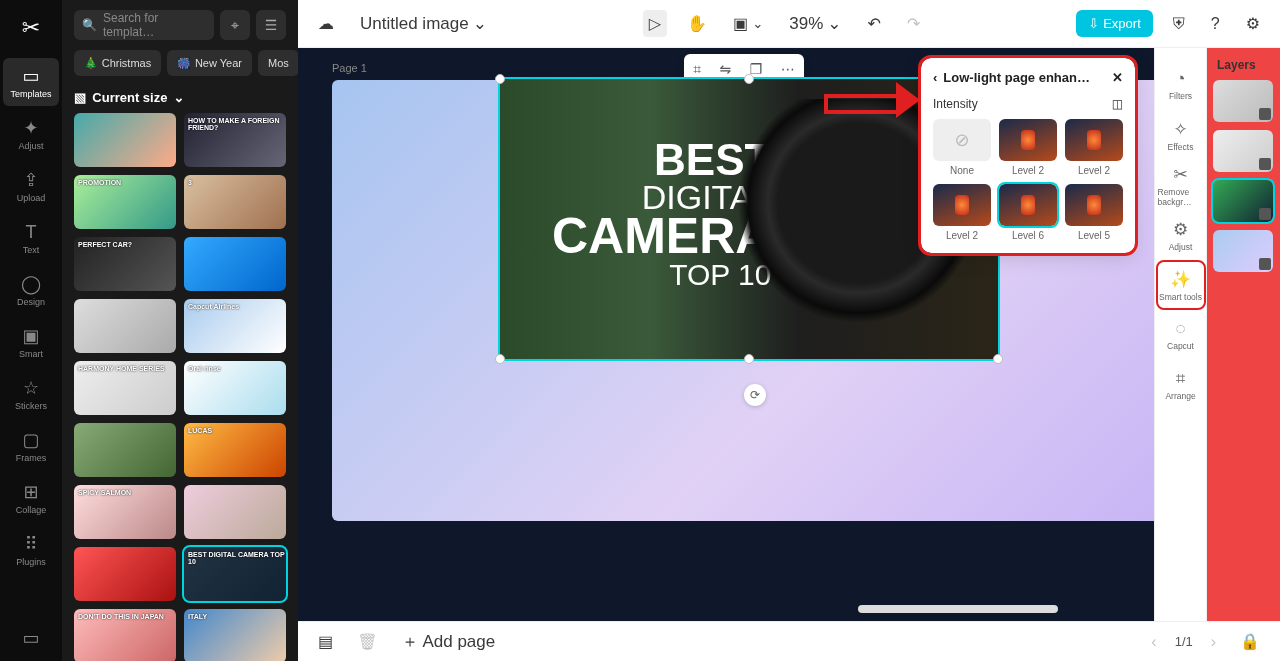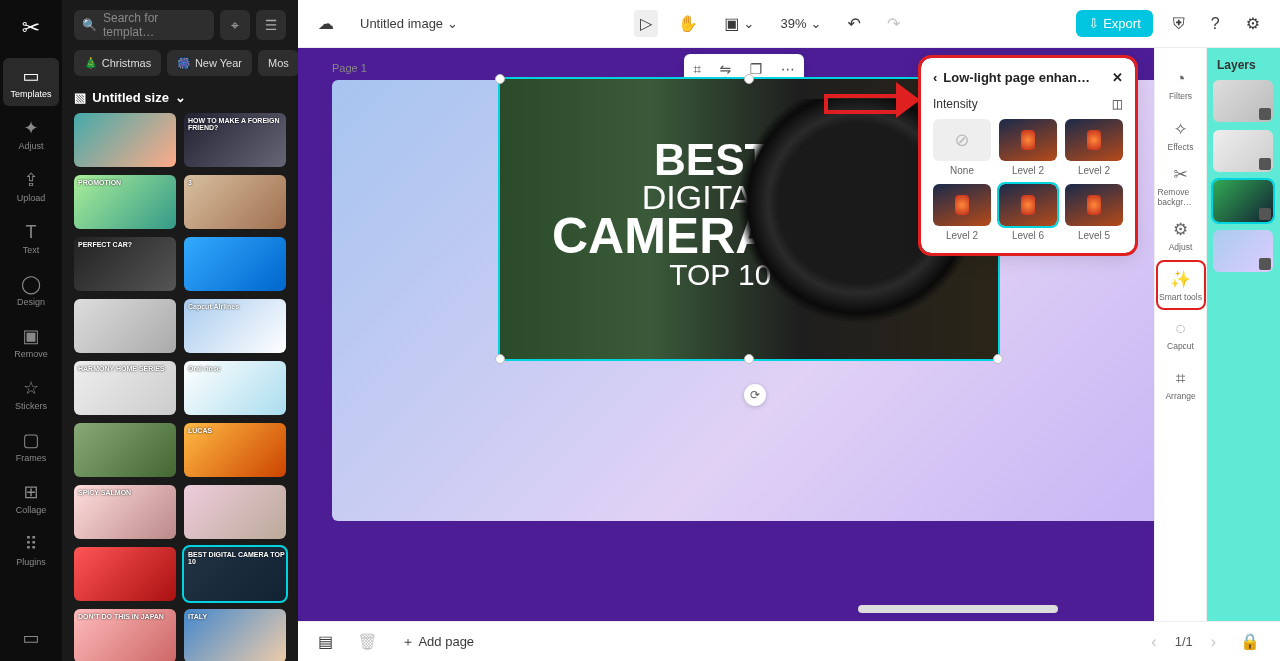--- a/index.html
+++ b/index.html
@@ -22,48 +22,48 @@
 .tag { height: 26px; background: #2e2e2e; border-radius: 6px; display: flex; align-items: center; padding: 0 10px; color: #ddd; font-size: 11px; white-space: nowrap; gap: 4px; }
 .size-row { padding: 4px 12px 8px; color: #fff; font-size: 13px; display: flex; align-items: center; gap: 6px; font-weight: 600; }
 .templates-grid { flex: 1; overflow-y: auto; padding: 0 12px; display: grid; grid-template-columns: 1fr 1fr; gap: 8px; }
 .tpl { height: 54px; border-radius: 6px; background: linear-gradient(135deg,#3a4a6a,#7a6a5a); position: relative; overflow: hidden; }
 .tpl.sel { outline: 2px solid #00d4e0; }
 .tpl-txt { position: absolute; left: 4px; top: 4px; color: #fff; font-size: 7px; font-weight: 700; text-shadow: 0 0 2px #000; }
 
 
 .topbar { position: absolute; left: 298px; top: 0; right: 0; height: 48px; background: #fff; border-bottom: 1px solid #eee; display: flex; align-items: center; padding: 0 14px; gap: 14px; }
 .topbar .flex-sp { flex: 1; }
-.top-btn { display: flex; align-items: center; gap: 4px; color: #3a3a3a; font-size: 13px; cursor: pointer; padding: 4px 6px; border-radius: 4px; }
+.top-btn { display: flex; align-items: center; gap: 4px; color: #3a3a3a; font-size: 17px; cursor: pointer; padding: 4px 6px; border-radius: 4px; }
 .top-btn.ic-only { font-size: 16px; }
 .top-btn.active-tool { background: #eee; }
 .export-btn { background: #00c5e0; color: #fff; padding: 6px 12px; border-radius: 6px; font-size: 13px; font-weight: 500; display: flex; align-items: center; gap: 4px; }
 
 
-.canvas-wrap { position: absolute; left: 298px; top: 48px; right: 74px; bottom: 40px; background: #4c1d95; overflow: hidden; }
+.canvas-wrap { position: absolute; left: 298px; top: 48px; right: 74px; bottom: 40px; background: #0f172a; overflow: hidden; }
 .page-label { position: absolute; left: 34px; top: 14px; font-size: 11px; color: #888; }
 .canvas { position: absolute; left: 34px; top: 32px; width: 834px; height: 441px; background: linear-gradient(135deg, #a6c5f0 0%, #e0d1f5 60%, #c7b5f5 100%); border-radius: 6px; }
 .sel-image { position: absolute; left: 202px; top: 31px; width: 498px; height: 280px; background: linear-gradient(90deg,#2a4a2a 0%, #3a5a3a 30%, #1e1e1e 60%, #2b2518 100%); outline: 2px solid #00d4e0; }
 .sel-image .txt { position: absolute; left: 52px; top: 60px; color: #fff; font-weight: 800; text-align: right; line-height: 0.95; }
 .sel-image .txt .l1{font-size:44px;}
 .sel-image .txt .l2{font-size:34px; font-weight:500;}
 .sel-image .txt .l3{font-size:50px;}
 .sel-image .txt .l4{font-size:30px; font-weight:500;}
 .camera { position: absolute; right: -40px; top: 20px; width: 300px; height: 260px; background: radial-gradient(circle at 40% 40%, #1a1a1a 0 80px, #2a2a2a 90px, #0a0a0a 110px, rgba(0,0,0,0) 120px); border-radius: 10px; }
 .sel-handle { position: absolute; width: 10px; height: 10px; background: #fff; border: 1px solid #bbb; border-radius: 50%; }
 .float-tools { position: absolute; left: 386px; top: 6px; width: 120px; height: 30px; background: #fff; border-radius: 6px; box-shadow: 0 2px 8px rgba(0,0,0,0.1); display: flex; align-items: center; justify-content: space-around; font-size: 14px; color: #555; }
 .rotate-handle { position: absolute; left: 446px; top: 336px; width: 22px; height: 22px; background: #fff; border-radius: 50%; box-shadow: 0 1px 4px rgba(0,0,0,0.2); display:flex; align-items:center; justify-content:center; font-size:12px; color:#666;}
 
 
 .right-tools { position: absolute; right: 74px; top: 48px; width: 52px; bottom: 40px; background: #fff; border-left: 1px solid #eee; display: flex; flex-direction: column; align-items: center; padding-top: 14px; gap: 4px; }
 .rt-item { width: 46px; height: 46px; display: flex; flex-direction: column; align-items: center; justify-content: center; font-size: 8.5px; color: #666; border-radius: 6px; cursor: pointer; }
 .rt-item .ic { font-size: 17px; margin-bottom: 2px; }
 .rt-item.boxed { outline: 2px solid #e02020; }
 
 
-.layers-panel { position: absolute; right: 0; top: 48px; width: 74px; bottom: 40px; background: #5eead4; border-left: 1px solid #eee; padding: 10px 6px; }
+.layers-panel { position: absolute; right: 0; top: 48px; width: 74px; bottom: 40px; background: #ef4444; border-left: 1px solid #eee; padding: 10px 6px; }
 .layers-title { font-size: 12px; font-weight: 600; color: #333; margin-bottom: 8px; padding-left: 4px; }
 .layer-thumb { width: 60px; height: 42px; border-radius: 6px; margin-bottom: 8px; background: #eee; position: relative; }
 .layer-thumb.sel { outline: 2px solid #00d4e0; }
 .layer-badge{position:absolute;right:2px;bottom:2px;width:12px;height:12px;background:#555;border-radius:2px;}
 
 
 .bottombar { position: absolute; left: 298px; right: 0; bottom: 0; height: 40px; background: #fff; border-top: 1px solid #eee; display: flex; align-items: center; padding: 0 14px; gap: 12px; font-size: 13px; color: #555; }
 .bottombar .flex-sp { flex: 1; }
 
 
@@ -108,21 +108,21 @@
       <div class="nav-item">
         <div class="ic">T</div>
         <div>Text</div>
       </div>
       <div class="nav-item">
         <div class="ic">◯</div>
         <div>Design</div>
       </div>
       <div class="nav-item">
         <div class="ic">▣</div>
-        <div>Remove</div>
+        <div>Smart</div>
       </div>
       <div class="nav-item">
         <div class="ic">☆</div>
         <div>Stickers</div>
       </div>
       <div class="nav-item">
         <div class="ic">▢</div>
         <div>Frames</div>
       </div>
       <div class="nav-item">
@@ -154,21 +154,21 @@
       <div class="tag">
         <span>🎆</span>
         <span>New Year</span>
       </div>
       <div class="tag">
         <span>Mos</span>
       </div>
     </div>
   <div class="size-row">
     <span>▧</span>
-    <span>Untitled size</span>
+    <span>Current size</span>
     <span>⌄</span>
   </div>
   <div class="templates-grid" id="tpl-grid">
       <div class="tpl" style="background: linear-gradient(135deg, rgb(68, 170, 170), rgb(255, 170, 136));"></div>
       <div class="tpl" style="background: linear-gradient(135deg, rgb(34, 34, 51), rgb(102, 102, 119));">
         <div class="tpl-txt">HOW TO MAKE A FOREIGN FRIEND?</div>
       </div>
       <div class="tpl" style="background: linear-gradient(135deg, rgb(170, 238, 153), rgb(51, 153, 136));">
         <div class="tpl-txt">PROMOTION</div>
       </div>

